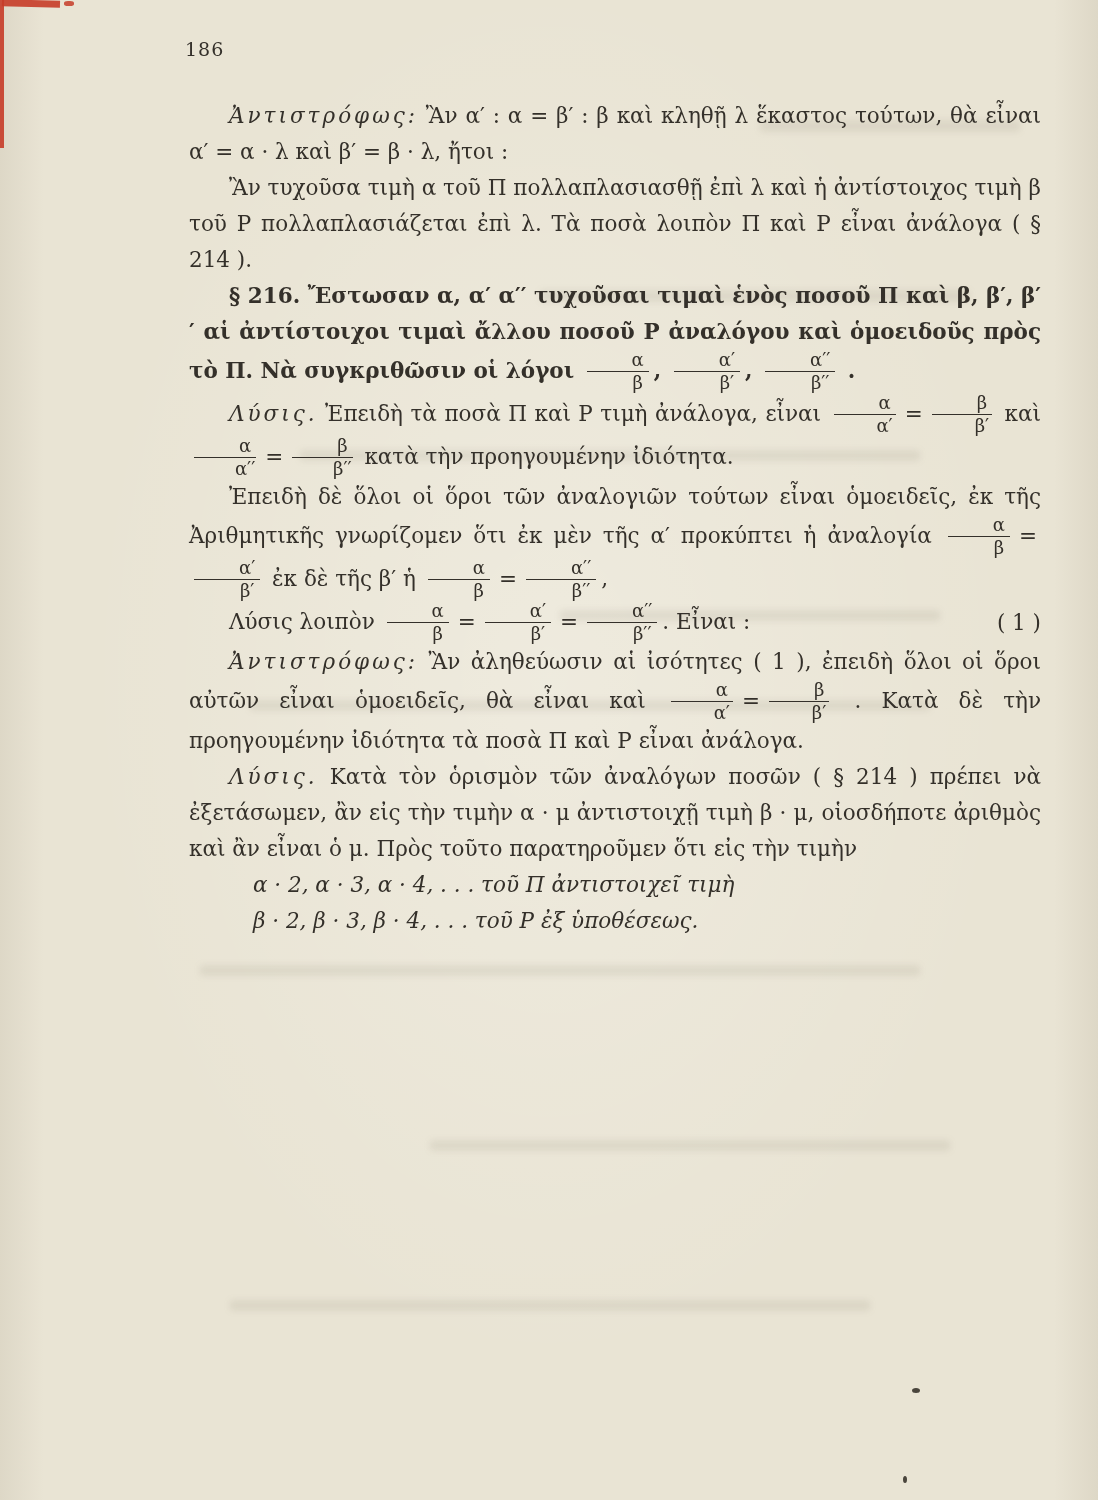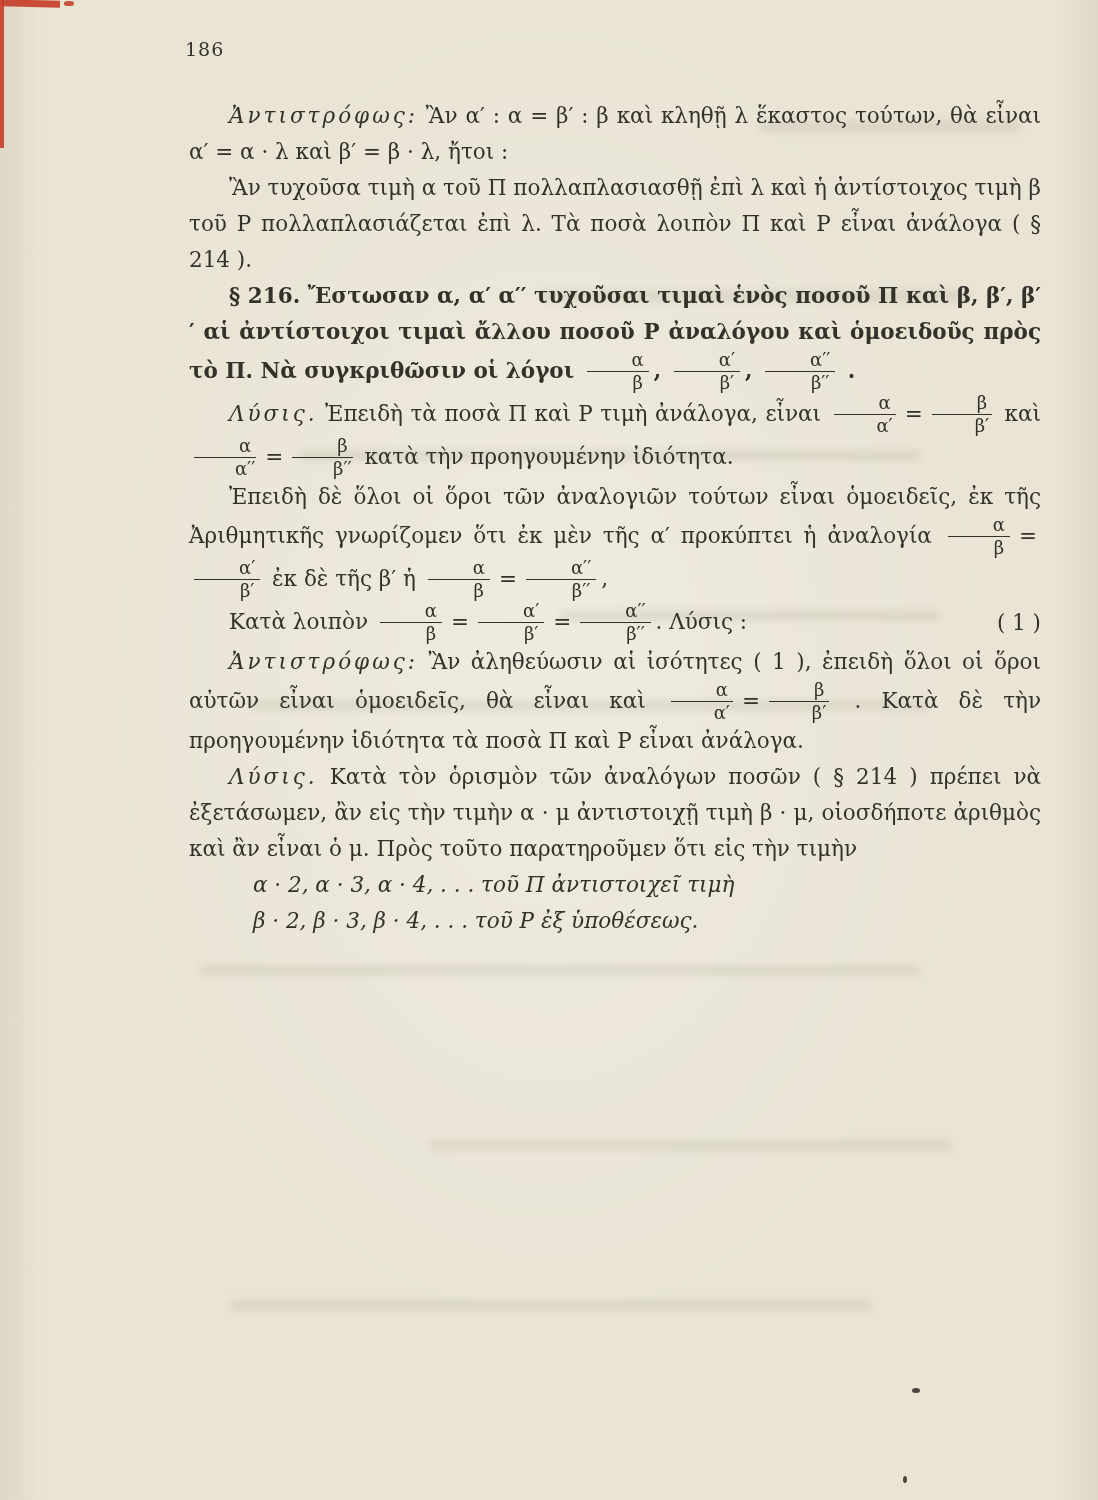--- a/index.html
+++ b/index.html
@@ -123,31 +123,31 @@
           <span class="fnum">α′</span>
           <span class="fden">β′</span>
         </span><span> ἐκ δὲ τῆς β′ ἡ </span><span class="frac">
           <span class="fnum">α</span>
           <span class="fden">β</span>
         </span><span class="eqs">=</span><span class="frac">
           <span class="fnum">α′′</span>
           <span class="fden">β′′</span>
         </span><span>,</span></p>
 
-    <p class="par ind mt-sm eqline"><span>Κατὰ λοιπὸν</span>
+    <p class="par ind mt-sm eqline"><span>Λύσις λοιπὸν</span>
       <span class="frac">
           <span class="fnum">α</span>
           <span class="fden">β</span>
         </span><span class="eqs">=</span><span class="frac">
           <span class="fnum">α′</span>
           <span class="fden">β′</span>
         </span><span class="eqs">=</span><span class="frac">
           <span class="fnum">α′′</span>
           <span class="fden">β′′</span>
-        </span><span>. Λύσις :</span>
+        </span><span>. Εἶναι :</span>
       <span class="eq-number">( 1 )</span></p>
 
 
     <p class="par ind mt-lg"><span class="lead">Ἀντιστρόφως:</span><span> Ἂν ἀληθεύωσιν αἱ ἰσότητες ( 1 ), ἐπειδὴ ὅλοι οἱ ὅροι αὐτῶν εἶναι ὁμοειδεῖς, θὰ εἶναι καὶ</span>
       <span class="frac">
           <span class="fnum">α</span>
           <span class="fden">α′</span>
         </span><span class="eqs">=</span><span class="frac">
           <span class="fnum">β</span>
           <span class="fden">β′</span>

